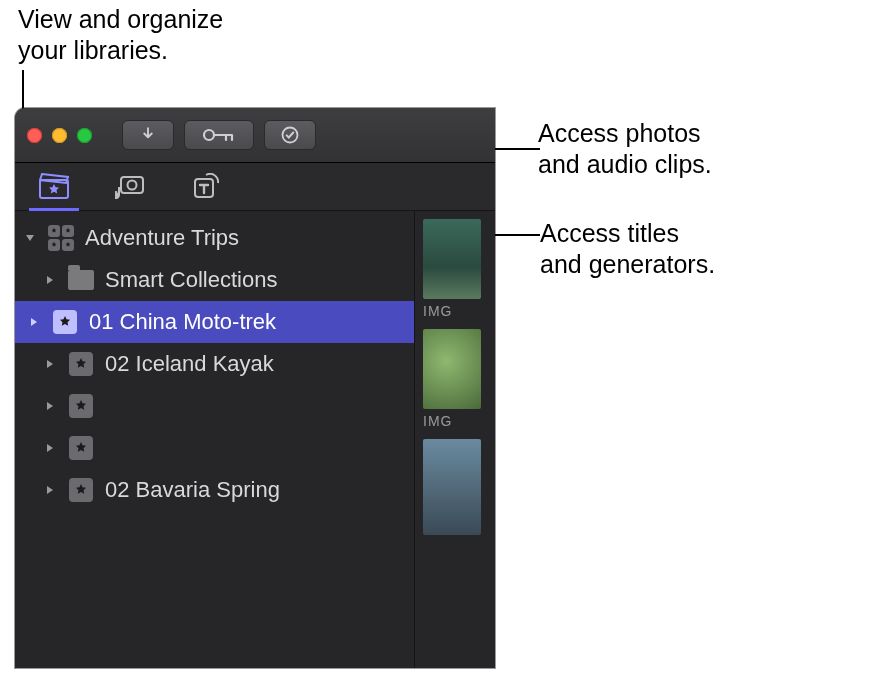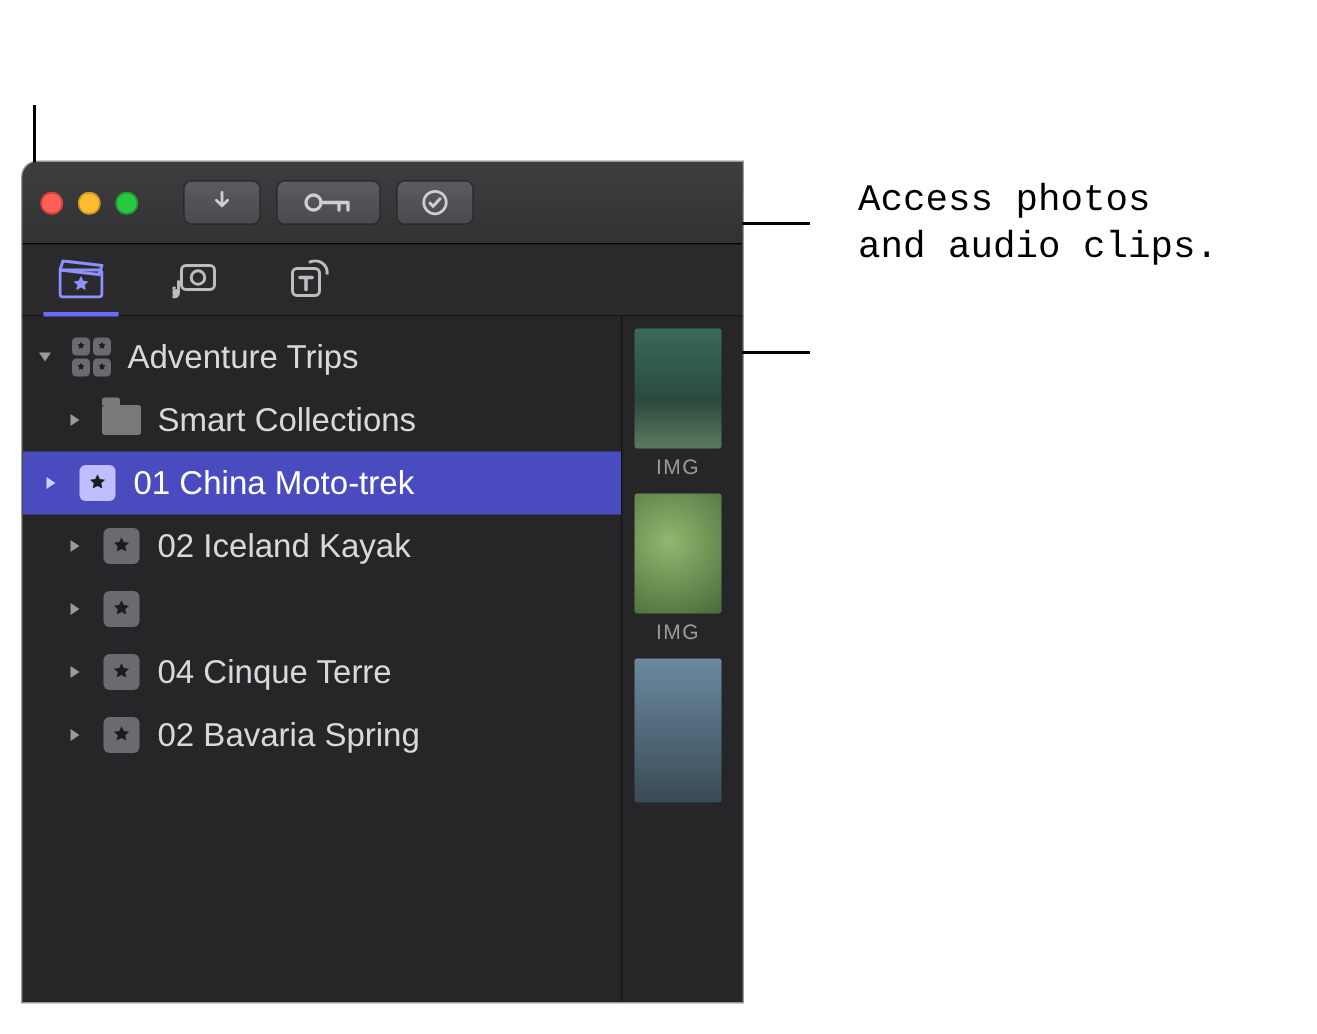--- a/index.html
+++ b/index.html
@@ -92,41 +92,45 @@
   .star-box { width:24px; height:24px; background:#6b6b6f; border-radius:4px; display:flex; align-items:center; justify-content:center; }
   .star-box svg { fill:#1c1c1e; }
   .lib-icon { display:grid; grid-template-columns:12px 12px; grid-template-rows:12px 12px; gap:2px; }
   .lib-icon .c { background:#6b6b6f; border-radius:3px; display:flex; align-items:center; justify-content:center;}
   .lib-icon .c svg{ width:8px;height:8px; fill:#1c1c1e;}
   .folder-ico { width:26px; height:20px; background:#7a7a7d; border-radius:2px; position:relative; }
   .folder-ico::before{content:"";position:absolute;top:-5px;left:0;width:12px;height:5px;background:#7a7a7d;border-radius:2px 2px 0 0;}
 
   .thumb {
     width: 58px; height: 100px; margin-bottom: 10px;
-    display:flex; flex-direction:column; gap:4px;text-align:center;
+    display:flex; flex-direction:column; gap:4px;
   }
   .thumb .img { flex:1; border-radius:2px; background:linear-gradient(135deg,#3a6b3f,#1e3a20); }
   .thumb .img.water { background:linear-gradient(180deg,#3a6a5a 0%,#2b4a3f 60%,#5a7a5f 100%); }
   .thumb .img.leaf  { background:radial-gradient(circle at 40% 40%, #8fb86f, #4a6a3a); }
   .thumb .img.rock  { background:linear-gradient(180deg,#6a8aa0,#3a4a55); }
   .thumb .lbl { font-size:14px; color:#9a9a9d; letter-spacing:1px; }
 
   svg { display:block; }
 </style>
 </head>
 <body>
 
 <div class="canvas">
 
+  <div class="callout" style="left:18px; top:4px; white-space:pre;">View and organize
+your libraries.</div>
   <div class="callout-line" style="left:22px; top:70px; width:2px; height:120px;"></div>
 
-  <div class="callout" style="left:572px; top:118px; white-space:pre;font-family:Liberation Mono, monospace;">Access photos
+  <div class="callout" style="left:538px; top:118px; white-space:pre;">Access photos
 and audio clips.</div>
   <div class="callout-line" style="left:160px; top:148px; width:380px; height:2px;"></div>
 
+  <div class="callout" style="left:540px; top:218px; white-space:pre;">Access titles
+and generators.</div>
   <div class="callout-line" style="left:240px; top:234px; width:300px; height:2px;"></div>
   <div class="callout-line" style="left:240px; top:218px; width:2px; height:18px;"></div>
 
   <div class="app-window">
 
     <div class="titlebar">
       <div class="traffic">
         <div class="dot red"></div>
         <div class="dot yellow"></div>
         <div class="dot green"></div>
@@ -277,21 +281,20 @@
                 <path d="M2 1 L8 5 L2 9 Z" fill="currentColor"></path>
               </svg>
           </span>
           <span class="ico-slot">
             <span class="star-box">
                 <svg width="14" height="14" viewBox="0 0 10 10">
                   <path d="M5 .8l1.1 2.3 2.5.3-1.8 1.7.5 2.5L5 6.4 2.7 7.6l.5-2.5L1.4 3.4l2.5-.3z"></path>
                 </svg>
               </span>
           </span>
-          <span>04 Cinque Terre</span>
         </div>
 
         <div class="tree-row child">
           <span class="disclosure">
             <svg width="10" height="10" viewBox="0 0 10 10">
                 <path d="M2 1 L8 5 L2 9 Z" fill="currentColor"></path>
               </svg>
           </span>
           <span class="ico-slot">
             <span class="star-box">

